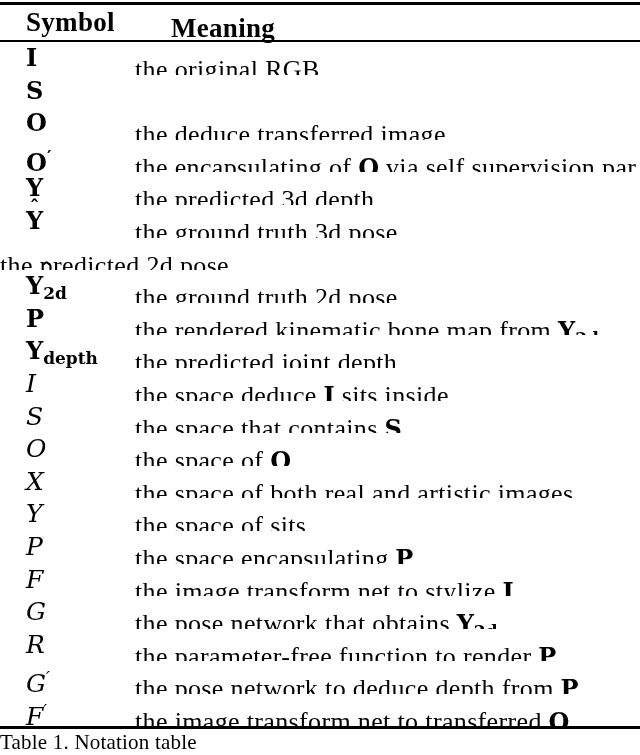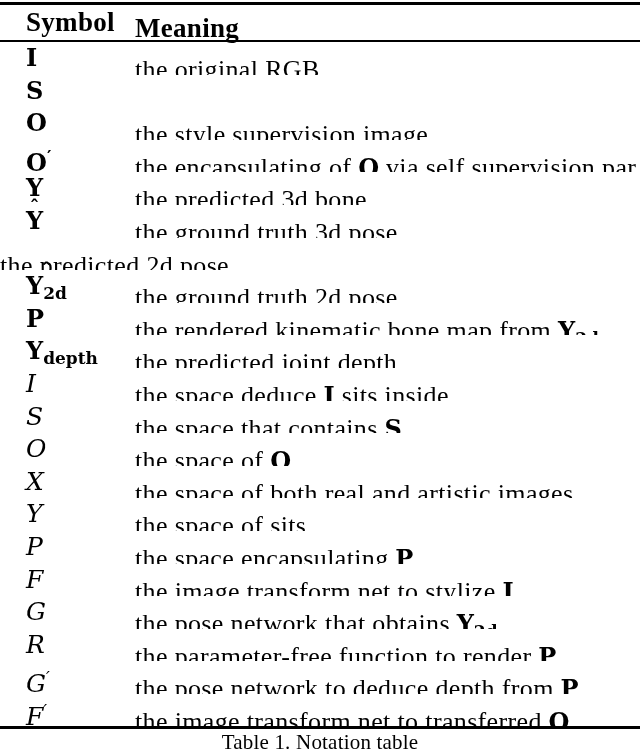--- a/index.html
+++ b/index.html
@@ -12,21 +12,21 @@
   }
   .figure { width: 640px; height: 755px; }
 
   .rule { background: #000000; width: 640px; }
   .rule.thick { height: 3px; }
   .rule.thin  { height: 2px; }
   .rule.top   { margin-top: 2px; }
 
   .header-row {
     display: flex; height: 35px; align-items: center;
-    font-weight: bold; font-size: 27px; letter-spacing: 0.3px;
+    font-weight: bold; font-size: 27px; letter-spacing: 0.3px; gap: 36px;
   }
   .col-sym  { width: 109px; padding-left: 26px; flex: none; }
   .col-mean { flex: 1; white-space: nowrap; overflow: hidden; margin-top: 12px; }
 
   .trow {
     display: flex; height: 32.6px; line-height: 32.6px;
     font-size: 26px; letter-spacing: 0.35px;
   }
 
   
@@ -47,21 +47,21 @@
   .mb {
     font-family: "DejaVu Serif", serif; font-weight: bold;
     font-size: 24px; letter-spacing: 0;
   }
   .msub {
     font-family: "DejaVu Serif", serif; font-weight: bold;
     font-size: 17px; vertical-align: -5px; letter-spacing: 0;
   }
 
   .caption {
-    text-align: center; font-size: 21px;
+    font-size: 21px;
     height: 14px; line-height: 25px; margin-top: 1px;
     letter-spacing: 0.2px;
   }
 </style>
 </head>
 <body>
 
 <div class="figure">
   <div class="rule thick top"></div>
 
@@ -75,29 +75,29 @@
   <div id="rows">
       <div class="trow">
         <div class="col-sym"><span class="symwrap b"><span class="base">I</span></span></div>
         <div class="col-mean"><span>the original RGB</span></div>
       </div>
       <div class="trow">
         <div class="col-sym"><span class="symwrap b"><span class="base">S</span></span></div>
       </div>
       <div class="trow">
         <div class="col-sym"><span class="symwrap b"><span class="base">O</span></span></div>
-        <div class="col-mean"><span>the style supervision image</span></div>
+        <div class="col-mean"><span>the deduce transferred image</span></div>
       </div>
       <div class="trow">
         <div class="col-sym"><span class="symwrap b"><span class="base">O</span><span class="prime">′</span></span></div>
         <div class="col-mean"><span>the encapsulating of </span><span class="mb">O</span><span> via self supervision par</span></div>
       </div>
       <div class="trow">
         <div class="col-sym"><span class="symwrap b"><span class="base">Y</span></span></div>
-        <div class="col-mean"><span>the predicted 3d bone</span></div>
+        <div class="col-mean"><span>the predicted 3d depth</span></div>
       </div>
       <div class="trow">
         <div class="col-sym"><span class="symwrap b"><span class="base rel">Y<span class="hat over">ˆ</span></span></span></div>
         <div class="col-mean"><span>the ground truth 3d pose</span></div>
       </div>
       <div class="trow">
         <div class="col-mean"><span>the predicted 2d pose</span></div>
       </div>
       <div class="trow">
         <div class="col-sym"><span class="symwrap b"><span class="base rel">Y<span class="hat right">ˆ</span></span><span class="sub">2d</span></span></div>

